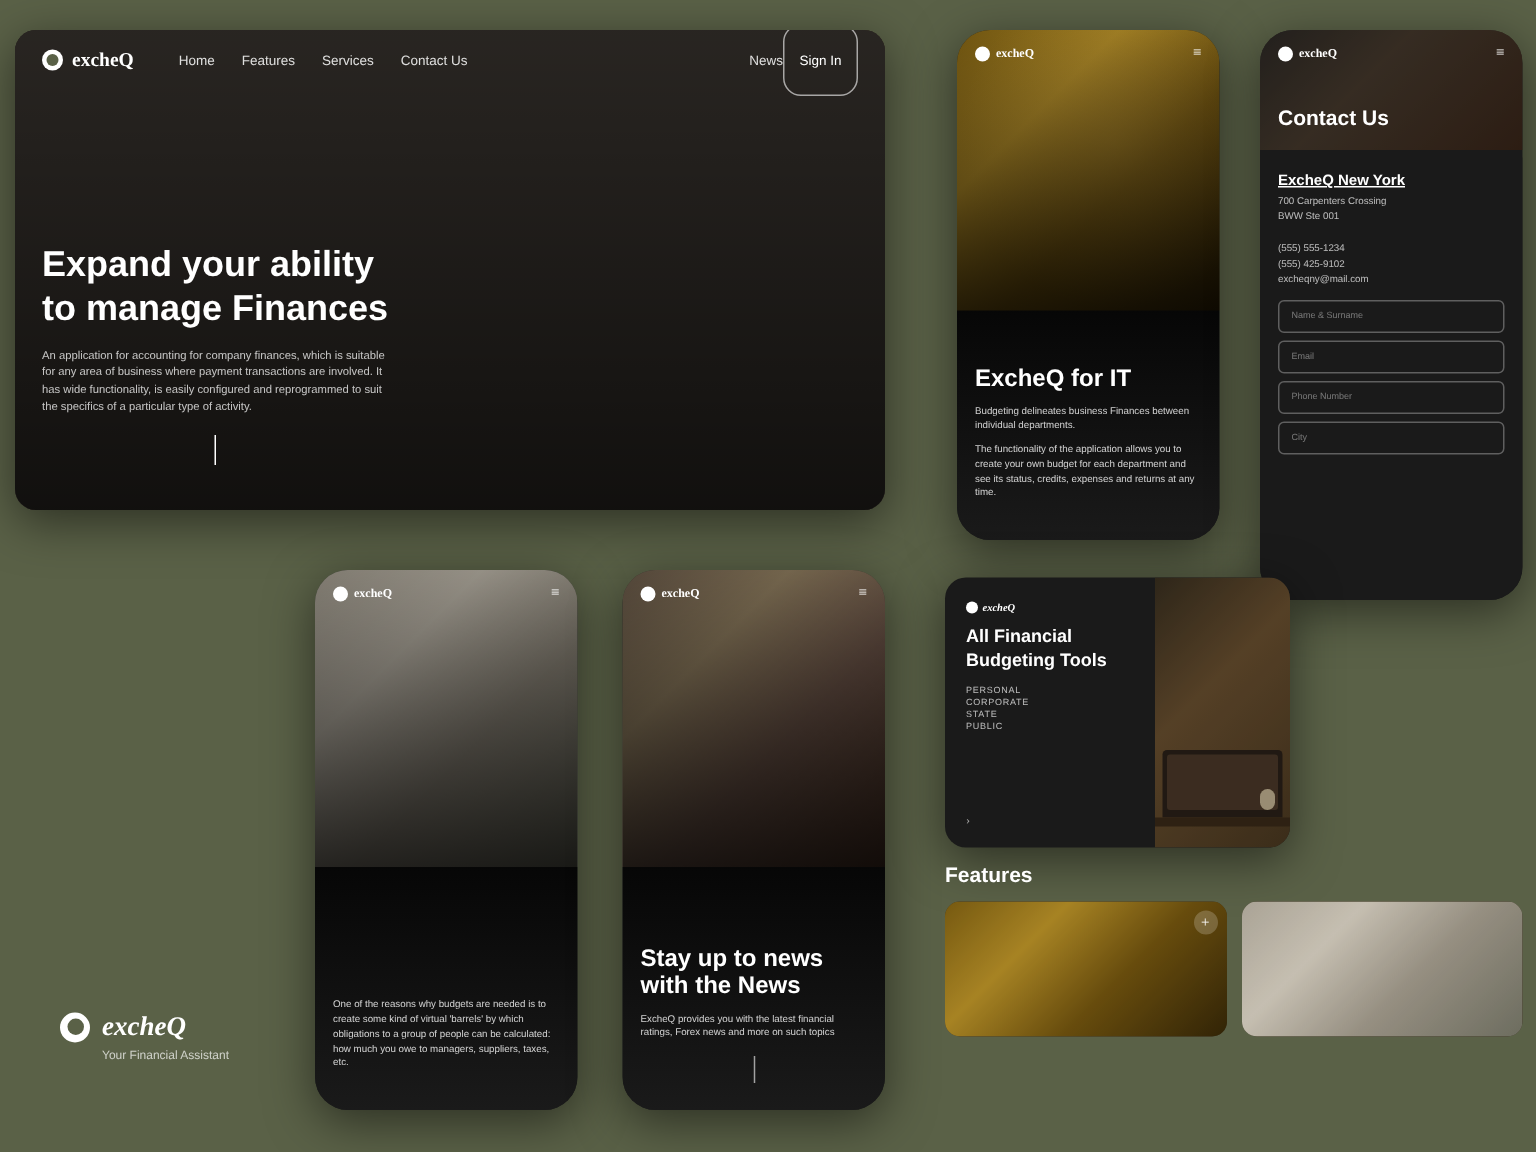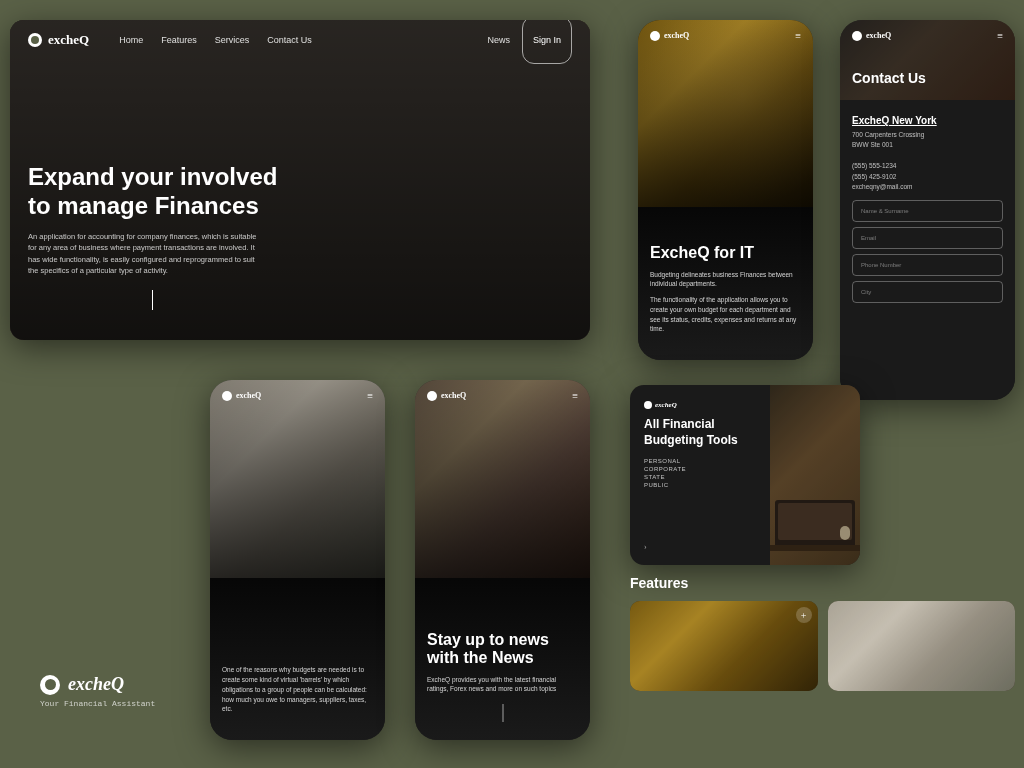--- a/index.html
+++ b/index.html
@@ -99,21 +99,20 @@
     }
     .hero-nav-links li {
       color: rgba(255,255,255,0.85);
       font-size: 9px;
       font-family: Arial, sans-serif;
     }
     .hero-nav-right {
       margin-left: auto;
       display: flex;
       align-items: center;
-      gap: 12px;
     }
     .hero-news-link {
       color: rgba(255,255,255,0.85);
       font-size: 9px;
       font-family: Arial, sans-serif;
     }
     .hero-signin-btn {
       border: 1px solid rgba(255,255,255,0.6);
       border-radius: 12px;
       padding: 18px 10px;
@@ -351,21 +350,22 @@
     }
     .bottom-logo-text {
       color: white;
       font-size: 18px;
       font-weight: 600;
       font-style: italic;
     }
     .bottom-logo-sub {
       color: rgba(255,255,255,0.7);
       font-size: 8px;
-      font-family: Liberation Mono, monospace;
+      font-family: Liberation Sans, sans-serif;
+      margin-left: 28px;
     }
 
     
     .phone-services {
       position: absolute;
       top: 380px;
       left: 210px;
       width: 175px;
       height: 360px;
       background: #1a1a1a;
@@ -641,21 +641,21 @@
       <li>Services</li>
       <li>Contact Us</li>
     </ul>
     <div class="hero-nav-right">
       <span class="hero-news-link">News</span>
       <div class="hero-signin-btn">Sign In</div>
     </div>
   </nav>
   <div class="hero-content">
     <h1 class="hero-title">
-      <span>Expand your involved</span><br>
+      <span>Expand your ability</span><br>
       <span>to manage Finances</span>
     </h1>
     <p class="hero-desc">An application for accounting for company finances, which is suitable for any area of business where payment transactions are involved. It has wide functionality, is easily configured and reprogrammed to suit the specifics of a particular type of activity.</p>
     <div class="hero-progress"></div>
   </div>
 </div>
 
 <div class="phone-it">
   <div class="phone-it-img"></div>
   <div class="phone-it-bg"></div>

